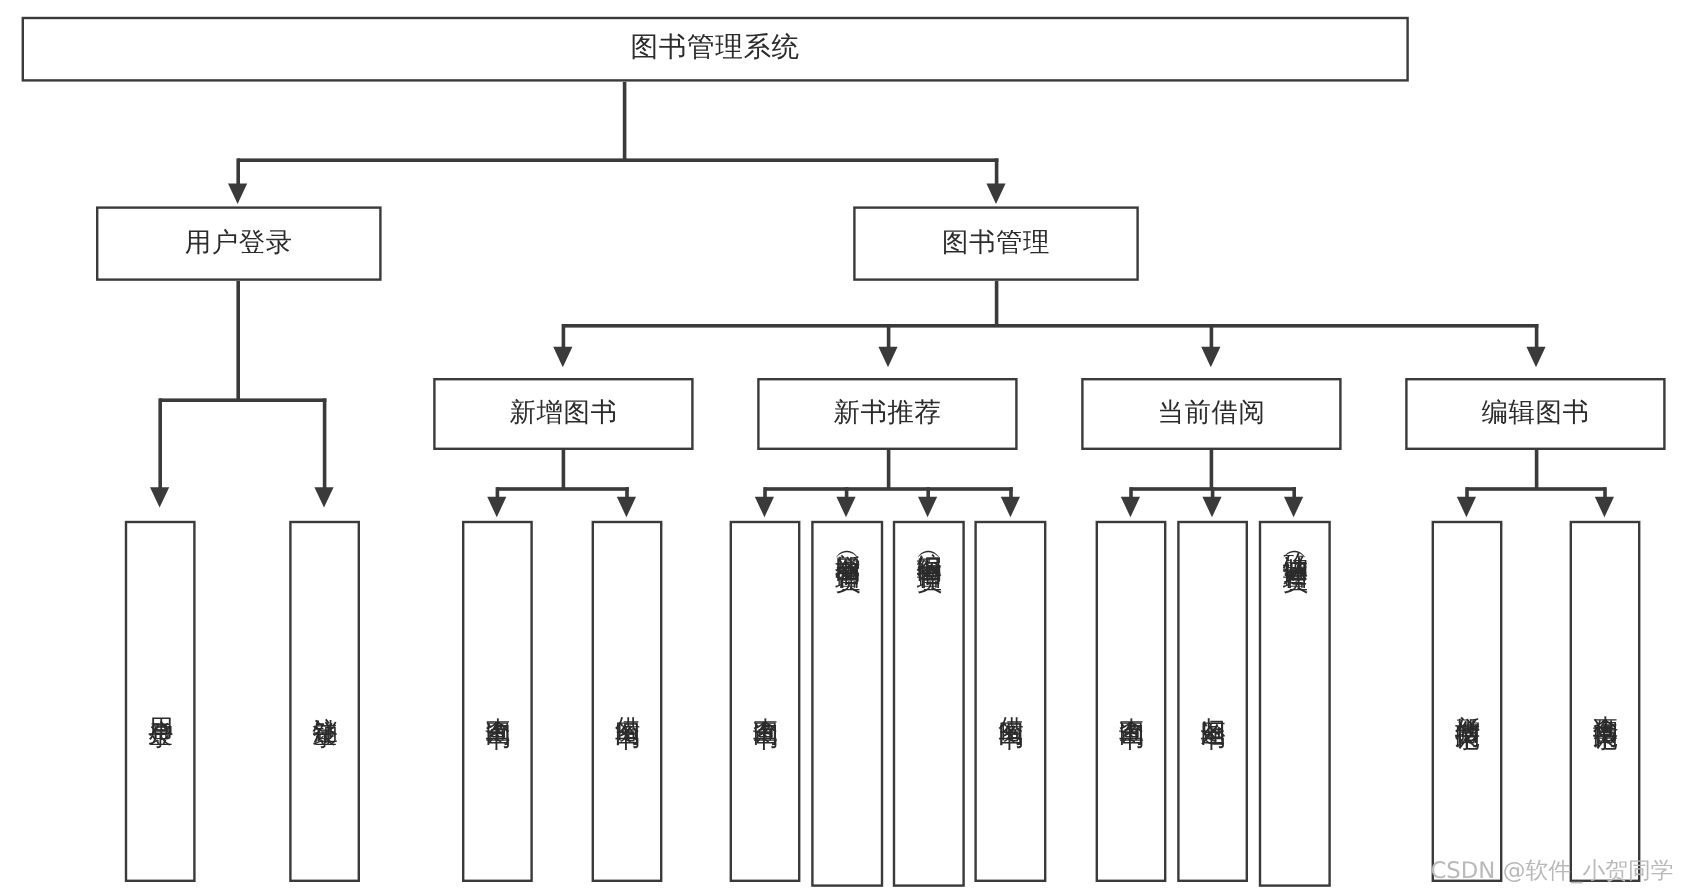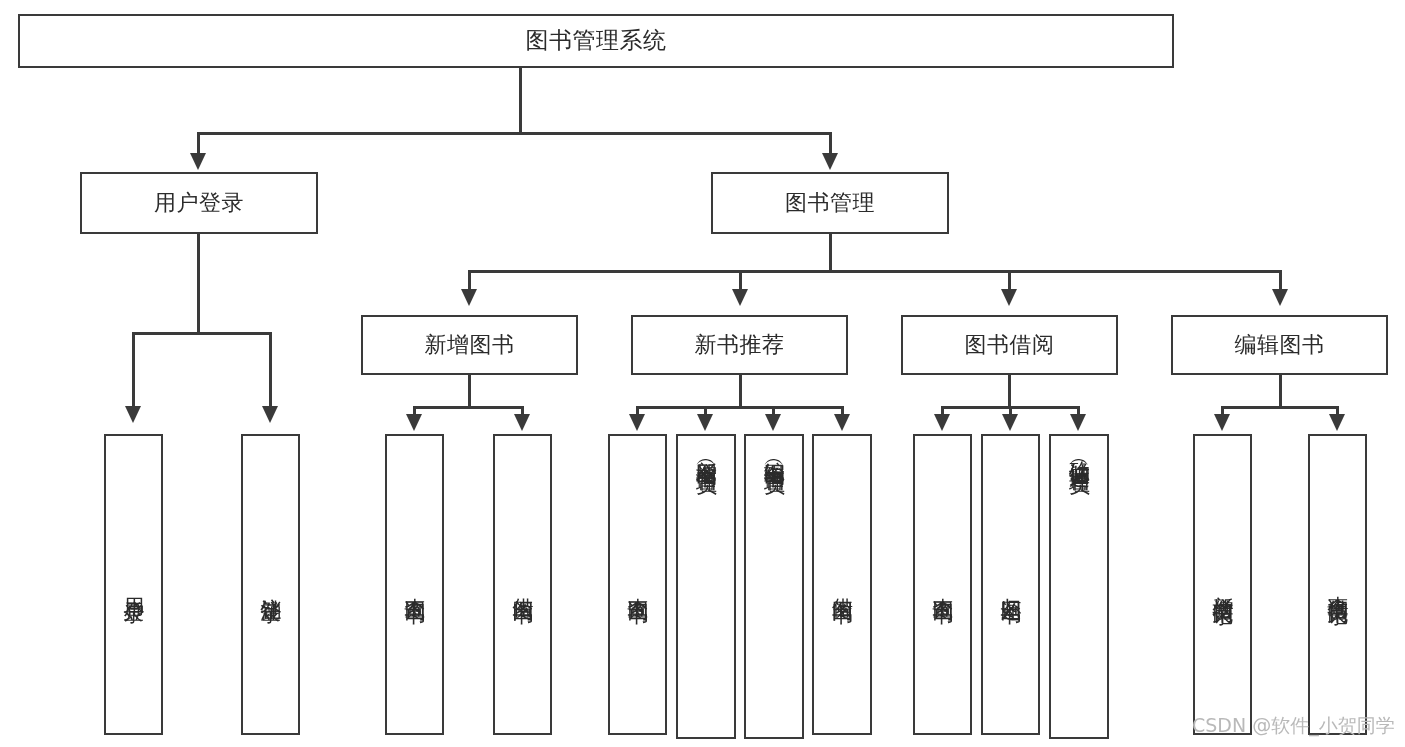--- a/index.html
+++ b/index.html
@@ -139,21 +139,21 @@
   <div class="conn v" style="left:1279px; top:270px; height:22px;"></div>
   <div class="arrow" style="left:1272px; top:289px;"></div>
 
   <div class="node level2" style="left:361px; top:315px; width:217px; height:60px;">
     <span class="label">新增图书</span>
   </div>
   <div class="node level2" style="left:631px; top:315px; width:217px; height:60px;">
     <span class="label">新书推荐</span>
   </div>
   <div class="node level2" style="left:901px; top:315px; width:217px; height:60px;">
-    <span class="label">图书借阅</span>
+    <span class="label">当前借阅</span>
   </div>
   <div class="node level2" style="left:1171px; top:315px; width:217px; height:60px;">
     <span class="label">编辑图书</span>
   </div>
 
   <div class="conn v" style="left:468px; top:375px; height:33px;"></div>
   <div class="conn h" style="left:414px; top:406px; width:110px;"></div>
   <div class="conn v" style="left:413px; top:406px; height:14px;"></div>
   <div class="arrow" style="left:406px; top:414px;"></div>
   <div class="conn v" style="left:521px; top:406px; height:14px;"></div>

